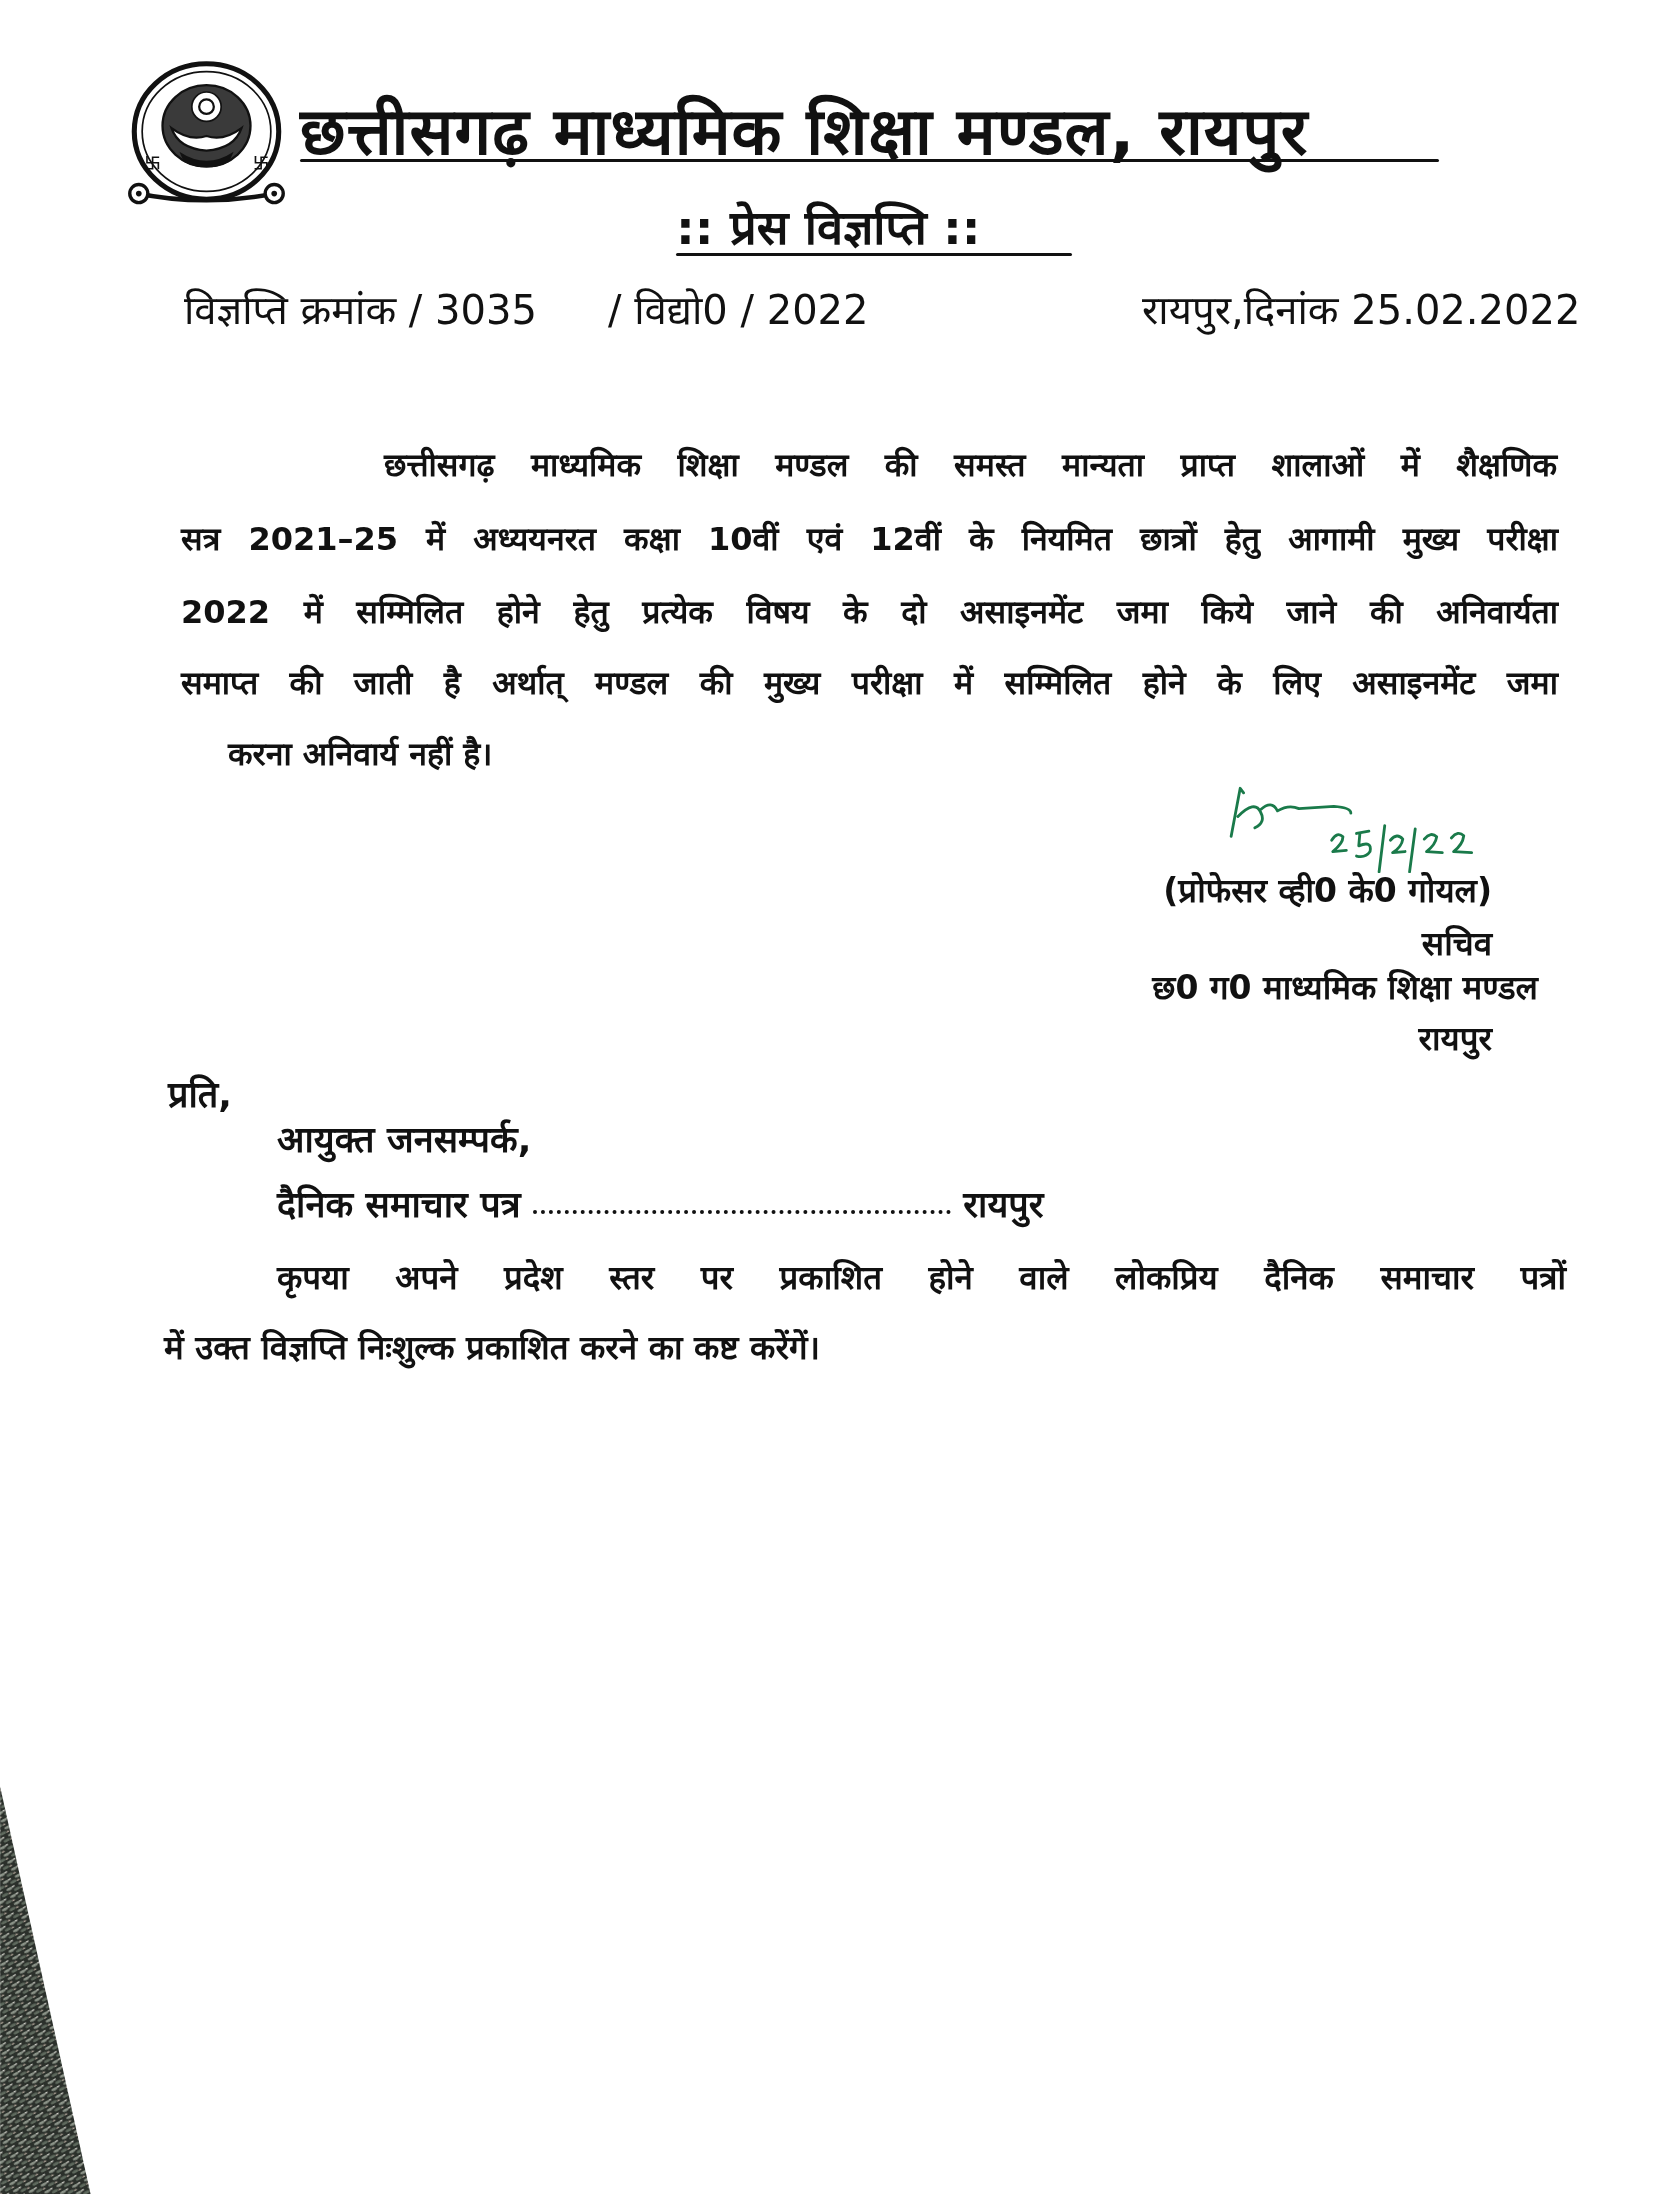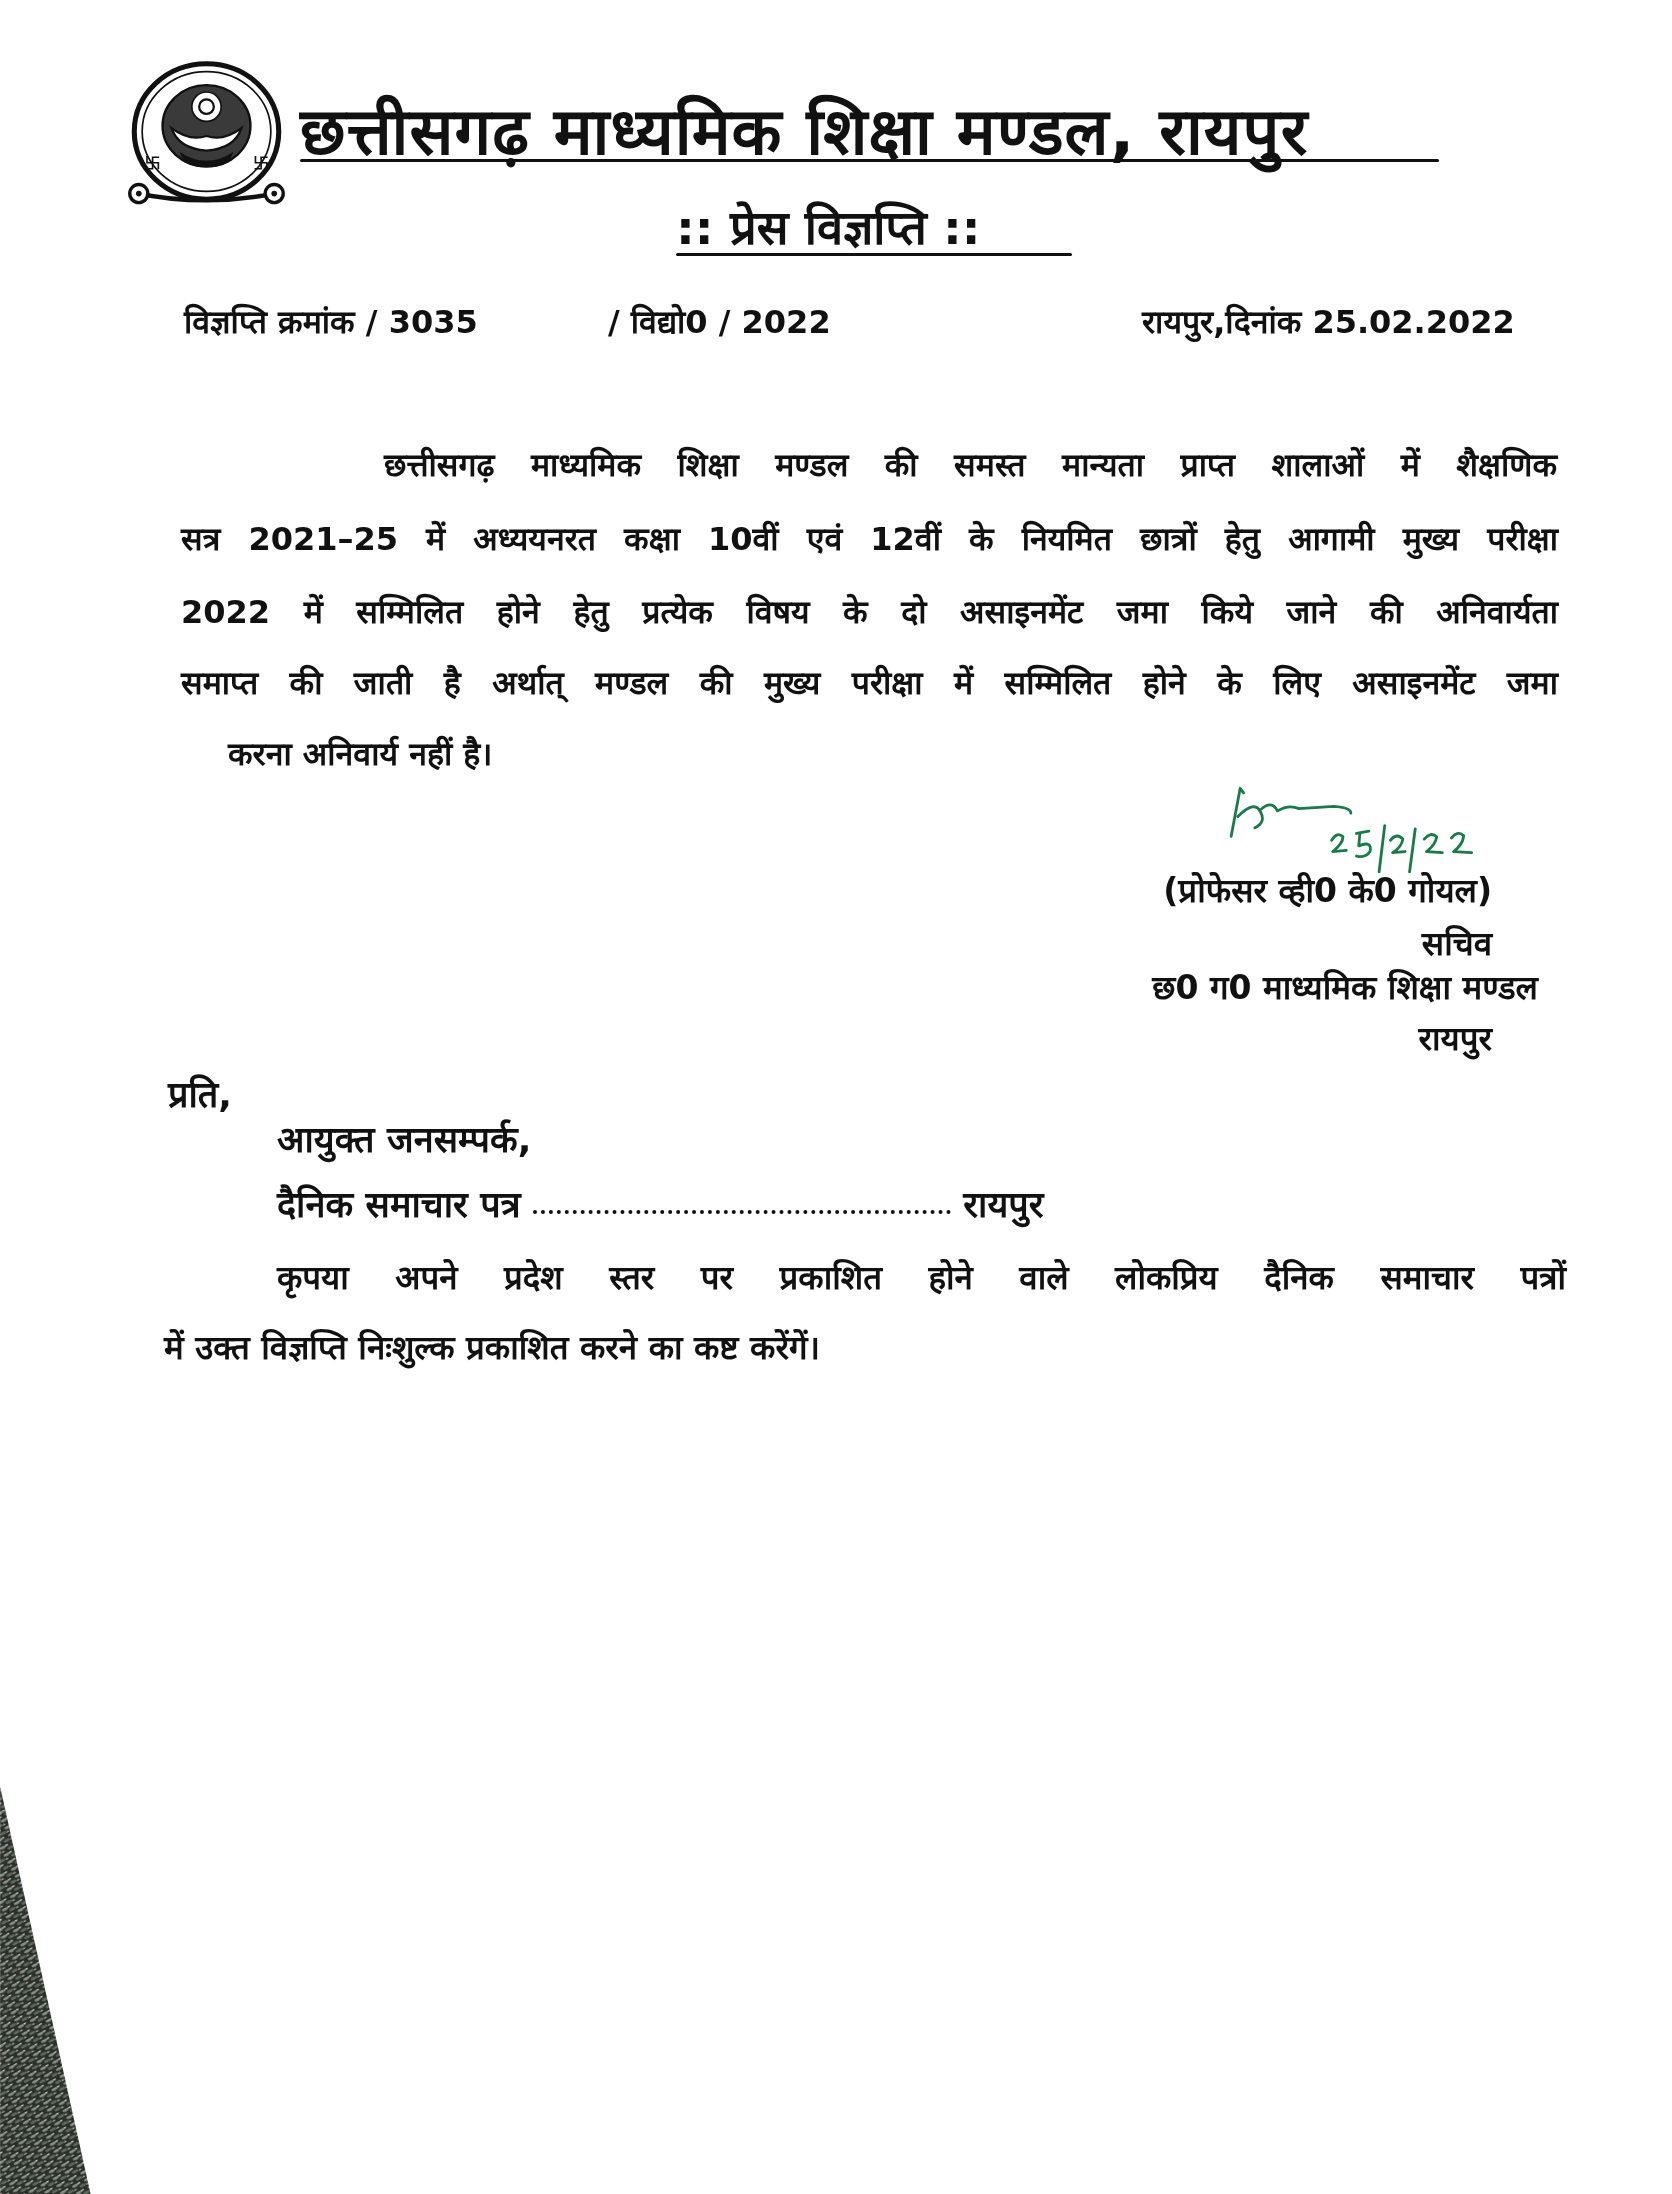--- a/index.html
+++ b/index.html
@@ -20,21 +20,21 @@
       left: 300px; top: 99px; font-size: 65px; font-weight: bold;
       letter-spacing: 1.1px; white-space: nowrap; line-height: 1;
     }
     .org-underline { left: 300px; top: 159px; width: 1139px; height: 3.4px; background: #111; border-radius: 1.7px; }
     .press-title {
       left: 676px; top: 204px; font-size: 47px; font-weight: bold; white-space: nowrap; line-height: 1;
     }
     .press-underline { left: 676px; top: 253px; width: 396px; height: 2.8px; background: #111; border-radius: 1.7px; }
 
     
-    .ref { top: 306px; font-size: 32px; font-weight: bold; white-space: nowrap; line-height: 1; }
+    .ref { top: 290px; font-size: 40px; font-weight: normal; white-space: nowrap; line-height: 1; }
     .ref-no { left: 184px; }
     .ref-dept { left: 608px; }
     .ref-date { left: 1142px; }
 
     
     .para-line {
       left: 181px; width: 1377px; font-size: 32px; font-weight: bold; white-space: nowrap;
       line-height: 1; text-align: justify; text-align-last: justify;
     }
     .para-line.first { left: 384px; width: 1173px; }

